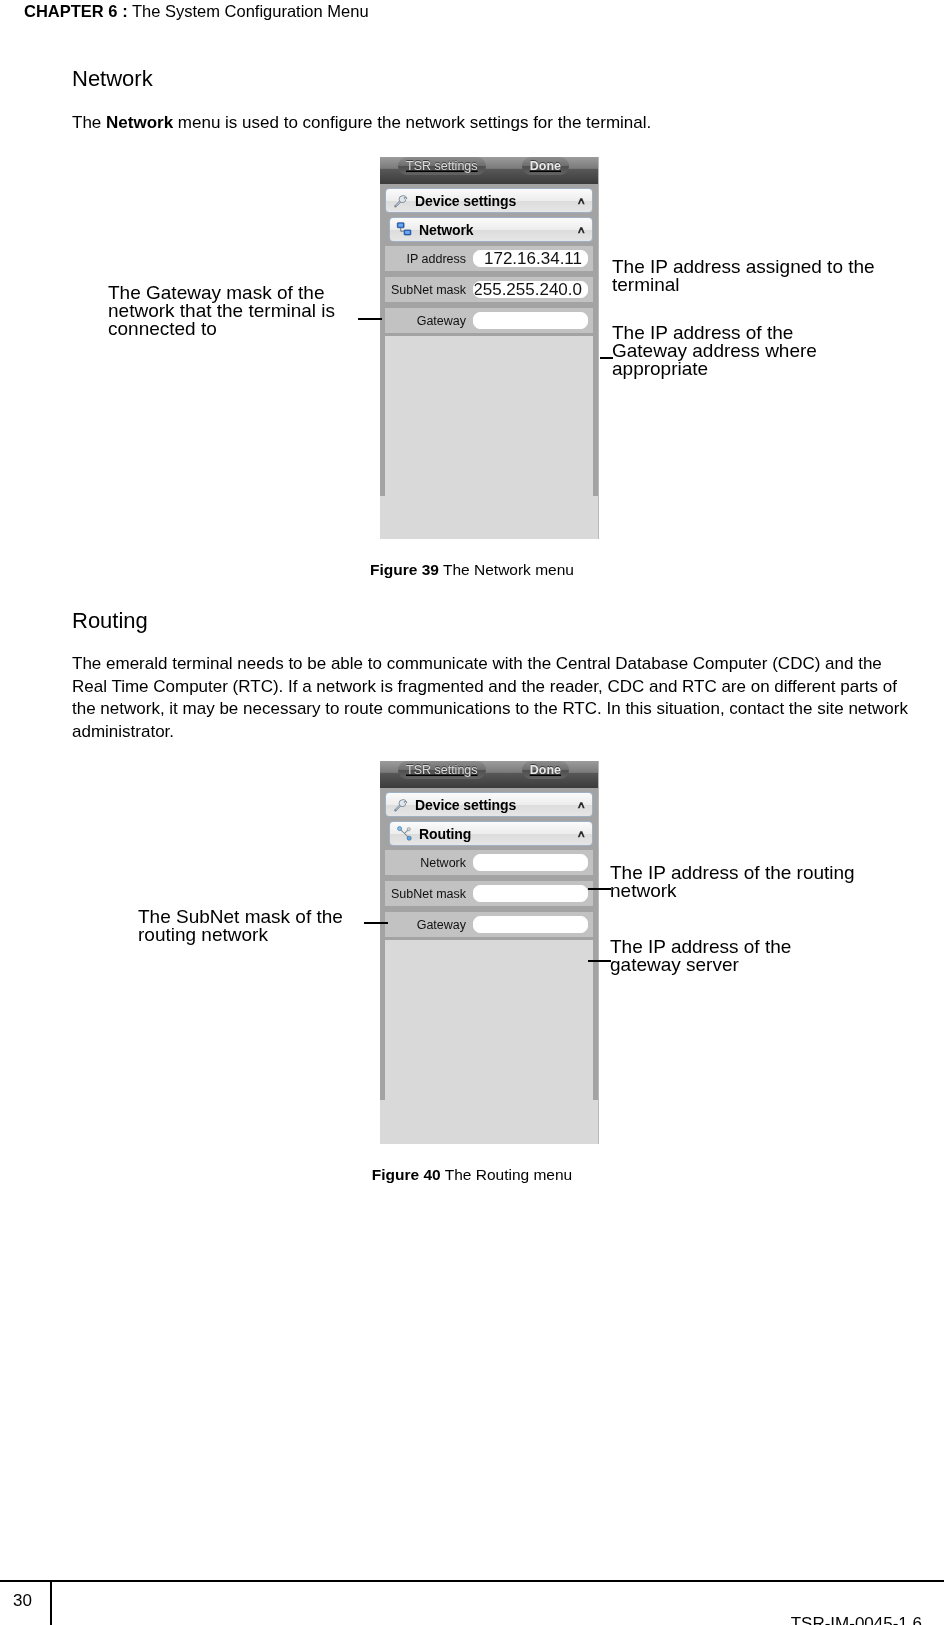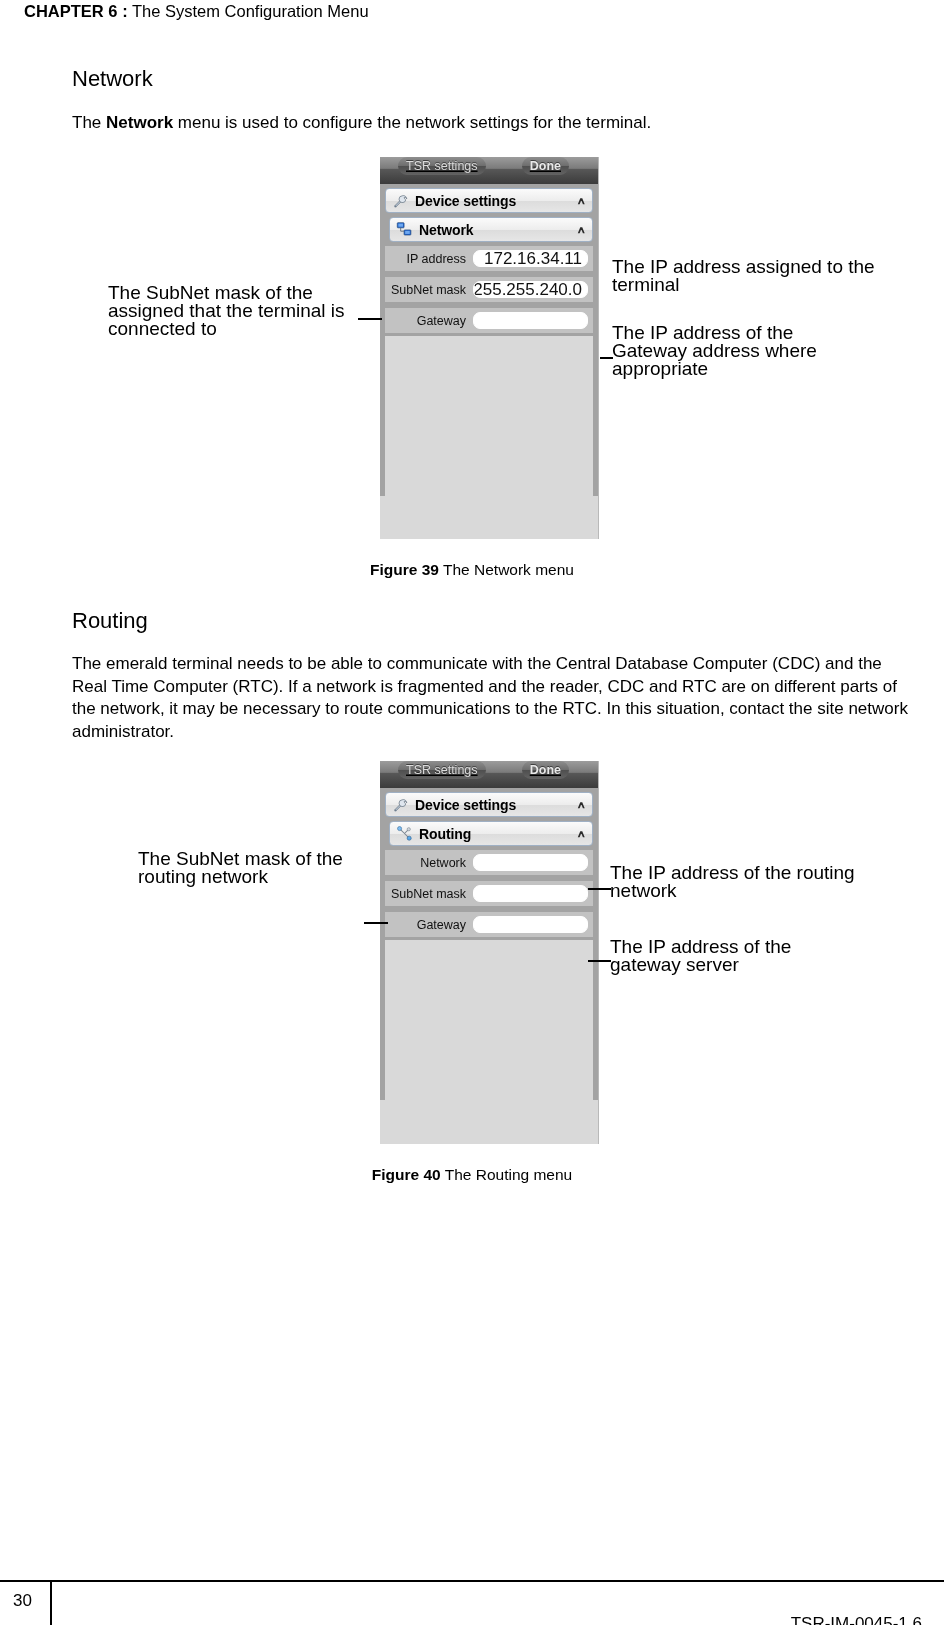--- a/index.html
+++ b/index.html
@@ -278,21 +278,21 @@
     <div class="field-row">
       <div class="fr-label">Gateway</div>
       <div class="fr-input"></div>
     </div>
 
     <div class="device-filler" style="height:160px;"></div>
   </div>
 </div>
 
 <div class="callout left" style="left:108px; top:284px; width:252px;">
-  <span>The SubNet mask of the assigned that the terminal is connected to</span>
+  <span>The Gateway mask of the network that the terminal is connected to</span>
 </div>
 <div class="leader" style="left:358px; top:318px; width:24px;"></div>
 
 <div class="callout right" style="left:612px; top:258px; width:270px;">
   <span>The IP address assigned to the terminal</span>
 </div>
 
 <div class="callout right" style="left:612px; top:324px; width:250px;">
   <span>The IP address of the Gateway address where appropriate</span>
 </div>
@@ -352,21 +352,21 @@
     <div class="field-spacer"></div>
     <div class="field-row">
       <div class="fr-label">Gateway</div>
       <div class="fr-input"></div>
     </div>
 
     <div class="device-filler" style="height:160px;"></div>
   </div>
 </div>
 
-<div class="callout left" style="left:138px; top:850px; width:225px;">
+<div class="callout left" style="left:138px; top:908px; width:225px;">
   <span>The SubNet mask of the routing network</span>
 </div>
 <div class="leader" style="left:364px; top:922px; width:24px;"></div>
 
 <div class="callout right" style="left:610px; top:864px; width:280px;">
   <span>The IP address of the routing network</span>
 </div>
 <div class="leader" style="left:588px; top:888px; width:23px;"></div>
 
 <div class="callout right" style="left:610px; top:938px; width:250px;">

